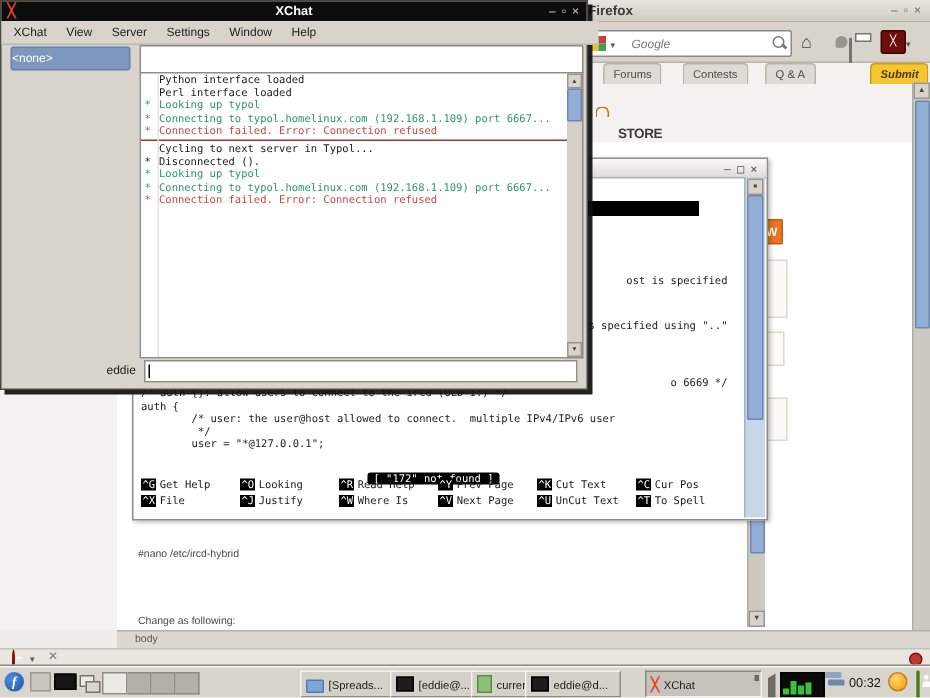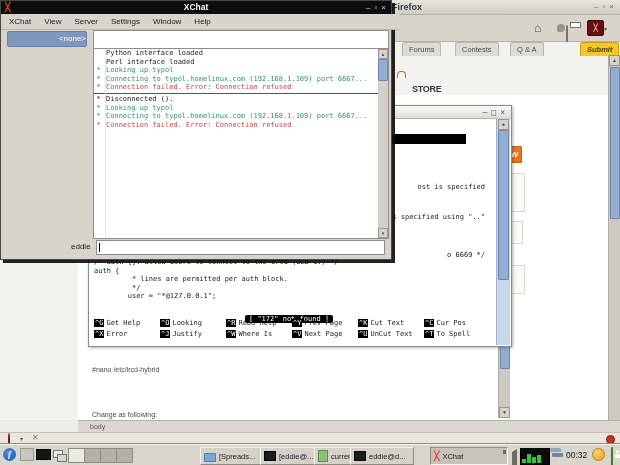--- a/index.html
+++ b/index.html
@@ -69,21 +69,21 @@
 
   
   .xc{left:0;top:0;width:390px;height:258px;background:#d8d4cb;border:1px solid #4a4843;z-index:3;
       box-shadow:3px 3px 0 rgba(15,15,15,.92);}
   .xc-title{left:0;top:0;width:100%;height:13px;background:#0d0d0d;color:#fff;}
   .xc-title .t{position:absolute;left:0;right:0;top:1px;text-align:center;font-size:8.5px;font-weight:bold;}
   .xlogo{color:#e8442a;font-size:9px;font-weight:bold;line-height:13px;}
   .xc-menu{left:0;top:13px;width:100%;height:15px;background:#d8d4cb;border-bottom:1px solid #bcb8af;
            display:flex;gap:13px;padding-left:8px;align-items:center;font-size:8px;color:#1d1d1d;}
   .nonebtn{left:6px;top:30px;width:78px;height:14px;background:#7e97bf;border:1px solid #6480ad;border-radius:2px;
-           color:#fff;font-size:8px;text-align:right;line-height:14px;}
+           color:#fff;font-size:8px;text-align:left;line-height:14px;}
   .topic{left:92px;top:29px;width:290px;height:15px;background:#fff;border:1px solid #8f8b85;border-radius:1px;}
   .chatbox{left:92px;top:47px;width:285px;height:189px;background:#fff;border:1px solid #908c86;overflow:hidden;}
   .chatbox::before{content:"";position:absolute;left:11px;top:0;bottom:0;width:1px;background:#e6e3dc;}
   .chatline{display:flex;font-size:7px;line-height:8.6px;}
   .chatline .m{width:9px;text-align:center;flex:none;}
   .chatline .t{padding-left:3px;white-space:pre;}
   .k-plain{color:#1a1a1a;} .k-info{color:#2e9470;} .k-error{color:#c74848;}
   .chat-sep{height:1px;background:#a23333;margin:1px 0;}
   .chat-sb{left:377px;top:47px;width:10px;height:189px;background:#d4d0c8;border:1px solid #908c86;border-left:none;}
   .nick{left:70px;top:241px;font-size:8px;color:#1a1a1a;}
@@ -134,20 +134,31 @@
     <div class="abs ff-title">
       <span class="t">Firefox</span>
       <span class="winctl" style="right:6px;">
         <span>–</span>
         <span>▫</span>
         <span>×</span>
       </span>
     </div>
 
     <div class="abs ff-toolbar">
+      <div class="searchbox">
+        <span class="glogo">
+          <i style="background:#3b6fd4"></i>
+            <i style="background:#d43b3b"></i>
+          <i style="background:#efc21d"></i>
+            <i style="background:#3ba24e"></i>
+        </span>
+        <span class="chev abs" style="left:16px;top:5px;">▾</span>
+        <input placeholder="Google" style="">
+        <span class="mag"></span>
+      </div>
       <span class="abs homeico" style="left:534px;top:6px;">⌂</span>
       <span class="abs blobico" style="left:557px;top:9px;"></span>
       <span class="abs printer" style="left:566px;top:11px;"></span>
       <span class="abs redaddon" style="left:587px;top:5px;">╳</span>
       <span class="abs chev" style="left:604px;top:10px;">▾</span>
     </div>
 
     <div class="abs ff-page">
       
       <div class="tab" style="left:402px;">Forums</div>
@@ -208,36 +219,36 @@
         <span>□</span>
         <span>×</span>
       </span>
     </div>
     <div class="abs nano-head"></div>
 
     <div class="abs frag" style="top:77px;">ost is specified</div>
     <div class="abs frag" style="top:107px;">s specified using ".."</div>
     <div class="abs frag" style="top:145px;">o 6669 */</div>
 
-    <div class="abs nanobody"><div>/* auth {}: allow users to connect to the ircd (OLD I:) */</div><div>auth {</div><div>         * lines are permitted per auth block.</div><div>         */</div><div>        user = "*@127.0.0.1";</div></div>
+    <div class="abs nanobody"><div>/* auth {}: allow users to connect to the ircd (OLD I:) */</div><div>auth {</div><div>        /* user: the user@host allowed to connect.  multiple IPv4/IPv6 user</div><div>         */</div><div>        user = "*@127.0.0.1";</div></div>
 
     <div class="abs nanostatus">
       <span>[ "172" not found ]</span>
     </div>
 
     <div class="abs scrow" style="top:213px;">
       <span class="scitem"><span class="k">^G</span><span>Get Help</span></span>
       <span class="scitem"><span class="k">^O</span><span>Looking</span></span>
       <span class="scitem"><span class="k">^R</span><span>Read Help</span></span>
       <span class="scitem"><span class="k">^Y</span><span>Prev Page</span></span>
       <span class="scitem"><span class="k">^K</span><span>Cut Text</span></span>
       <span class="scitem"><span class="k">^C</span><span>Cur Pos</span></span>
     </div>
     <div class="abs scrow" style="top:224px;">
-      <span class="scitem"><span class="k">^X</span><span>Error</span></span>
+      <span class="scitem"><span class="k">^X</span><span>File</span></span>
       <span class="scitem"><span class="k">^J</span><span>Justify</span></span>
       <span class="scitem"><span class="k">^W</span><span>Where Is</span></span>
       <span class="scitem"><span class="k">^V</span><span>Next Page</span></span>
       <span class="scitem"><span class="k">^U</span><span>UnCut Text</span></span>
       <span class="scitem"><span class="k">^T</span><span>To Spell</span></span>
     </div>
 
     <div class="abs term-sb">
       <div class="sb-btn abs" style="left:1px;top:1px;width:9px;height:9px;">▪</div>
       <div class="sb-thumb abs" style="left:1px;top:12px;width:9px;height:148px;"></div>
@@ -282,20 +293,24 @@
         </div>
       <div class="chatline k-info">
           <span class="m">*</span>
           <span class="t">Connecting to typol.homelinux.com (192.168.1.109) port 6667...</span>
         </div>
       <div class="chatline k-error">
           <span class="m">*</span>
           <span class="t">Connection failed. Error: Connection refused</span>
         </div>
       <div class="chat-sep"></div>
+      <div class="chatline k-plain">
+          <span class="m"></span>
+          <span class="t">Cycling to next server in Typol...</span>
+        </div>
       <div class="chatline k-plain">
           <span class="m">*</span>
           <span class="t">Disconnected ().</span>
         </div>
       <div class="chatline k-info">
           <span class="m">*</span>
           <span class="t">Looking up typol</span>
         </div>
       <div class="chatline k-info">
           <span class="m">*</span>

